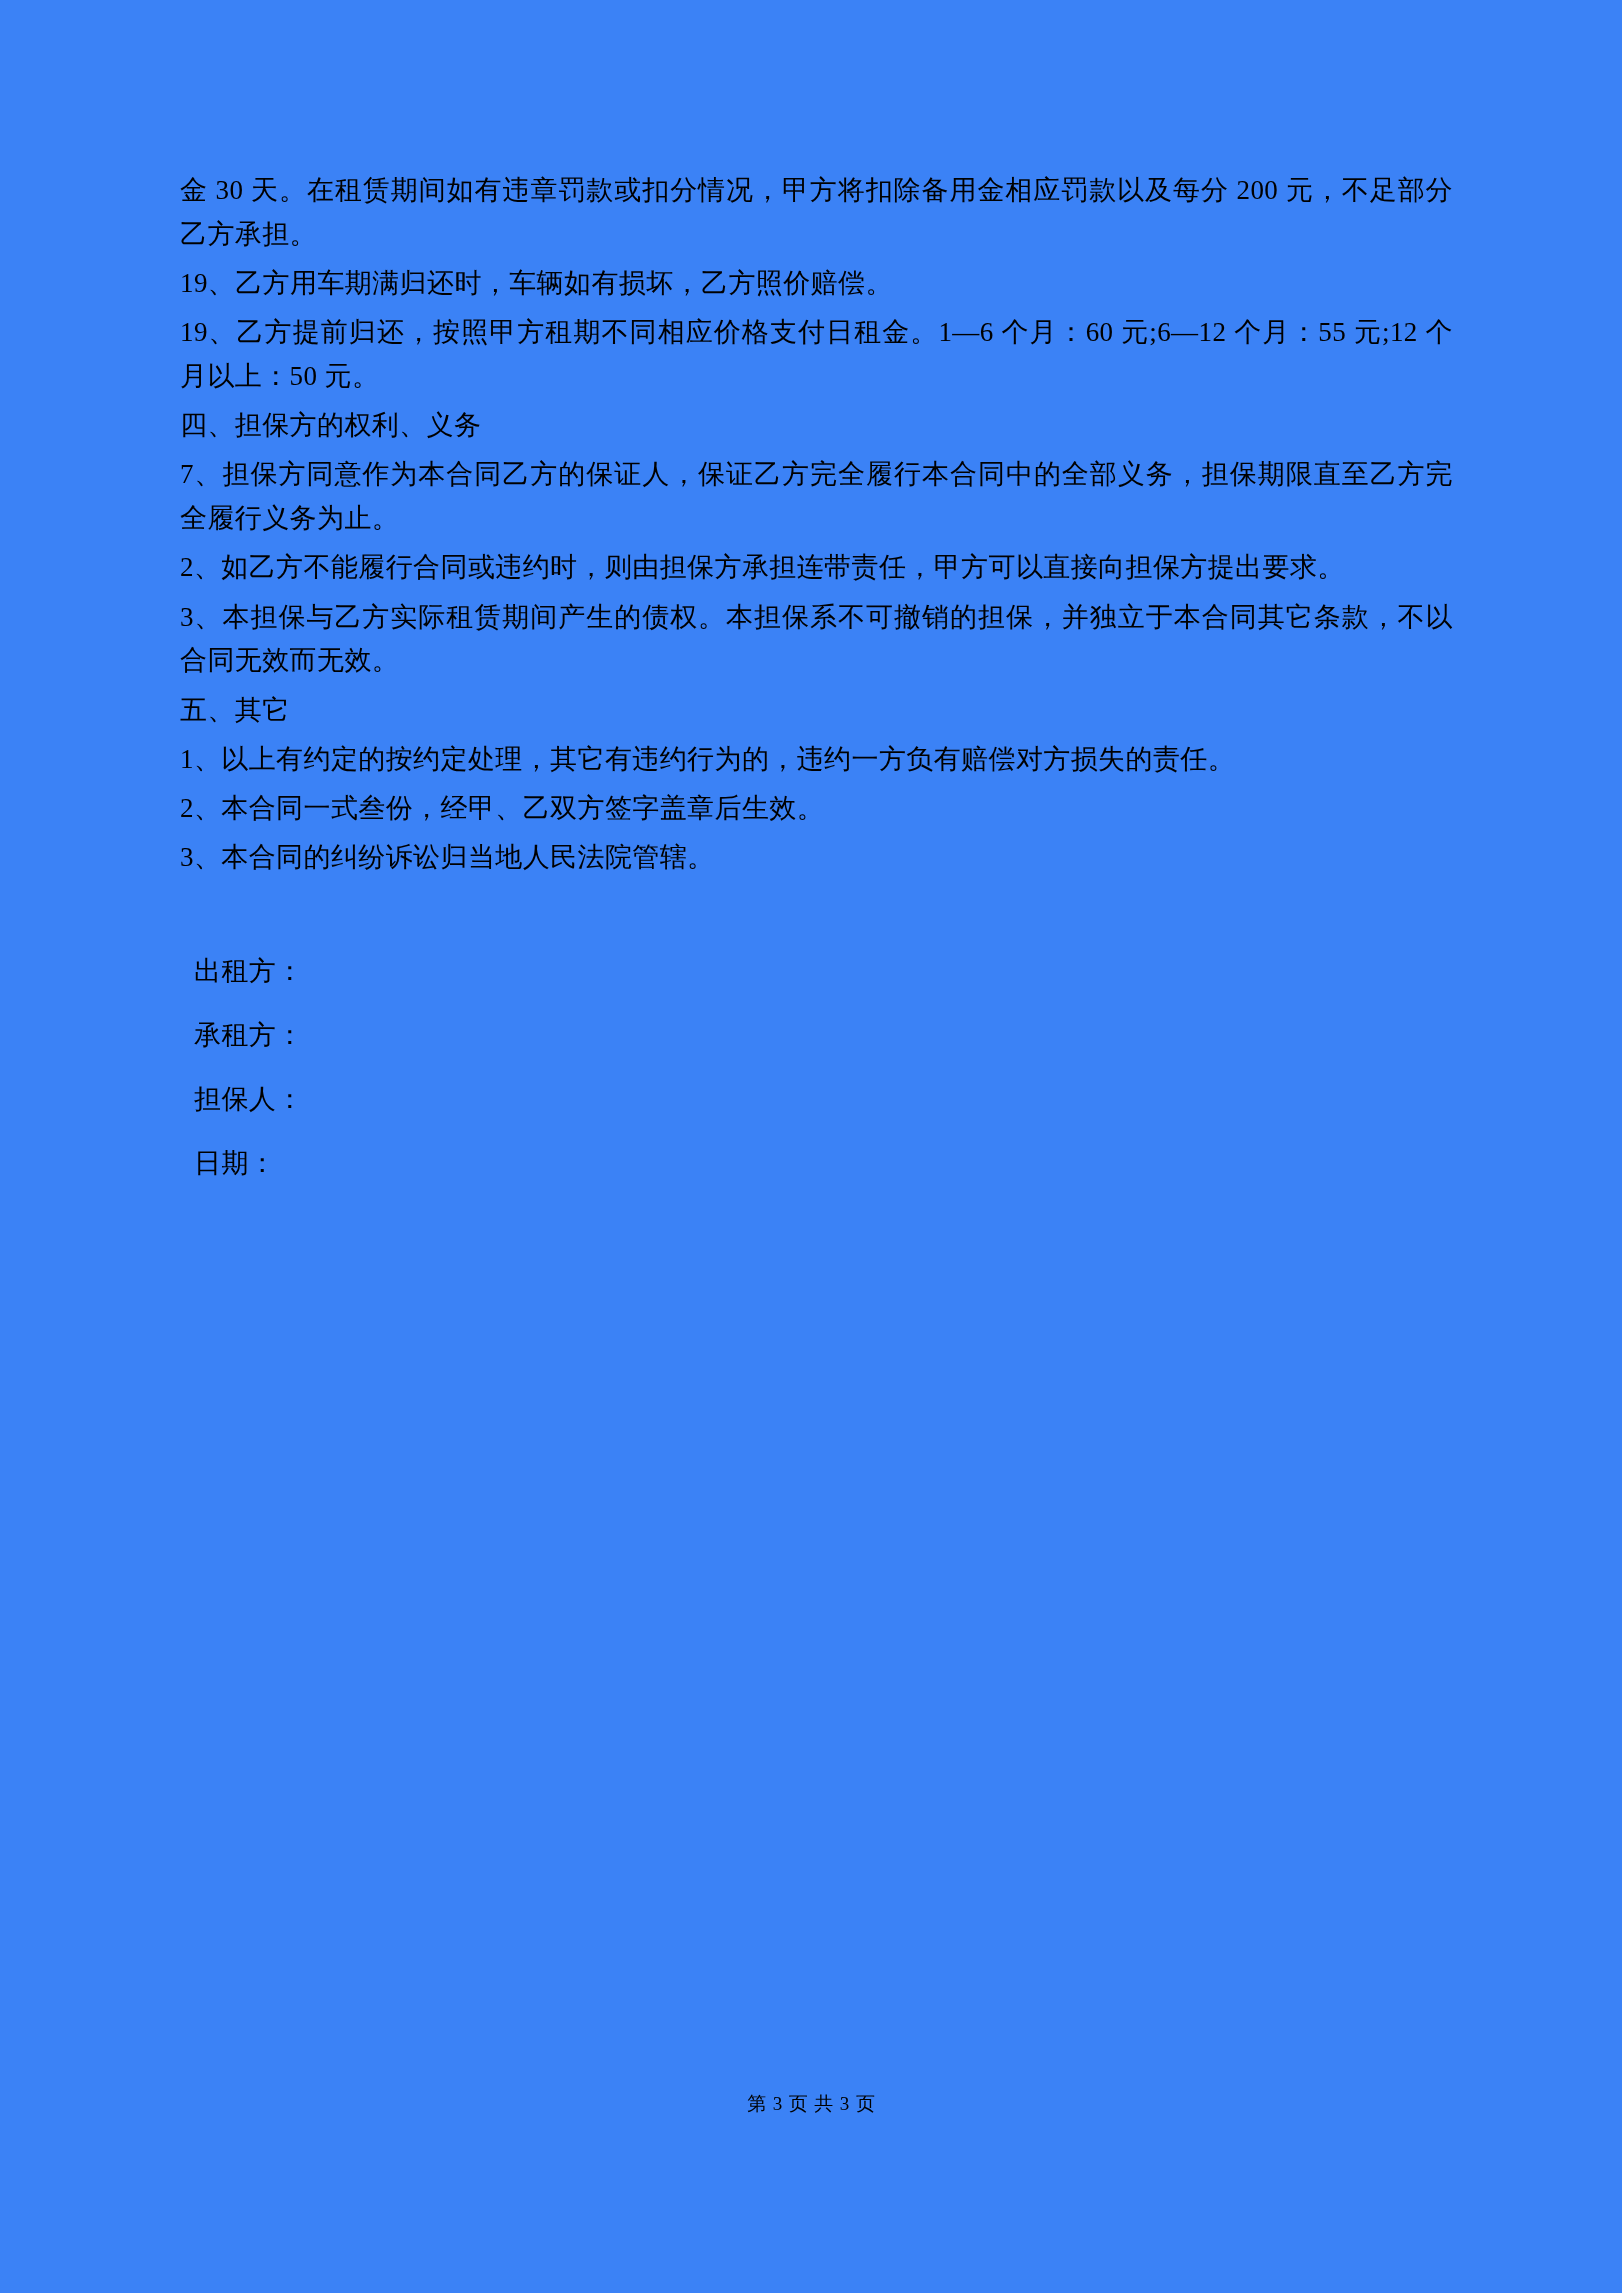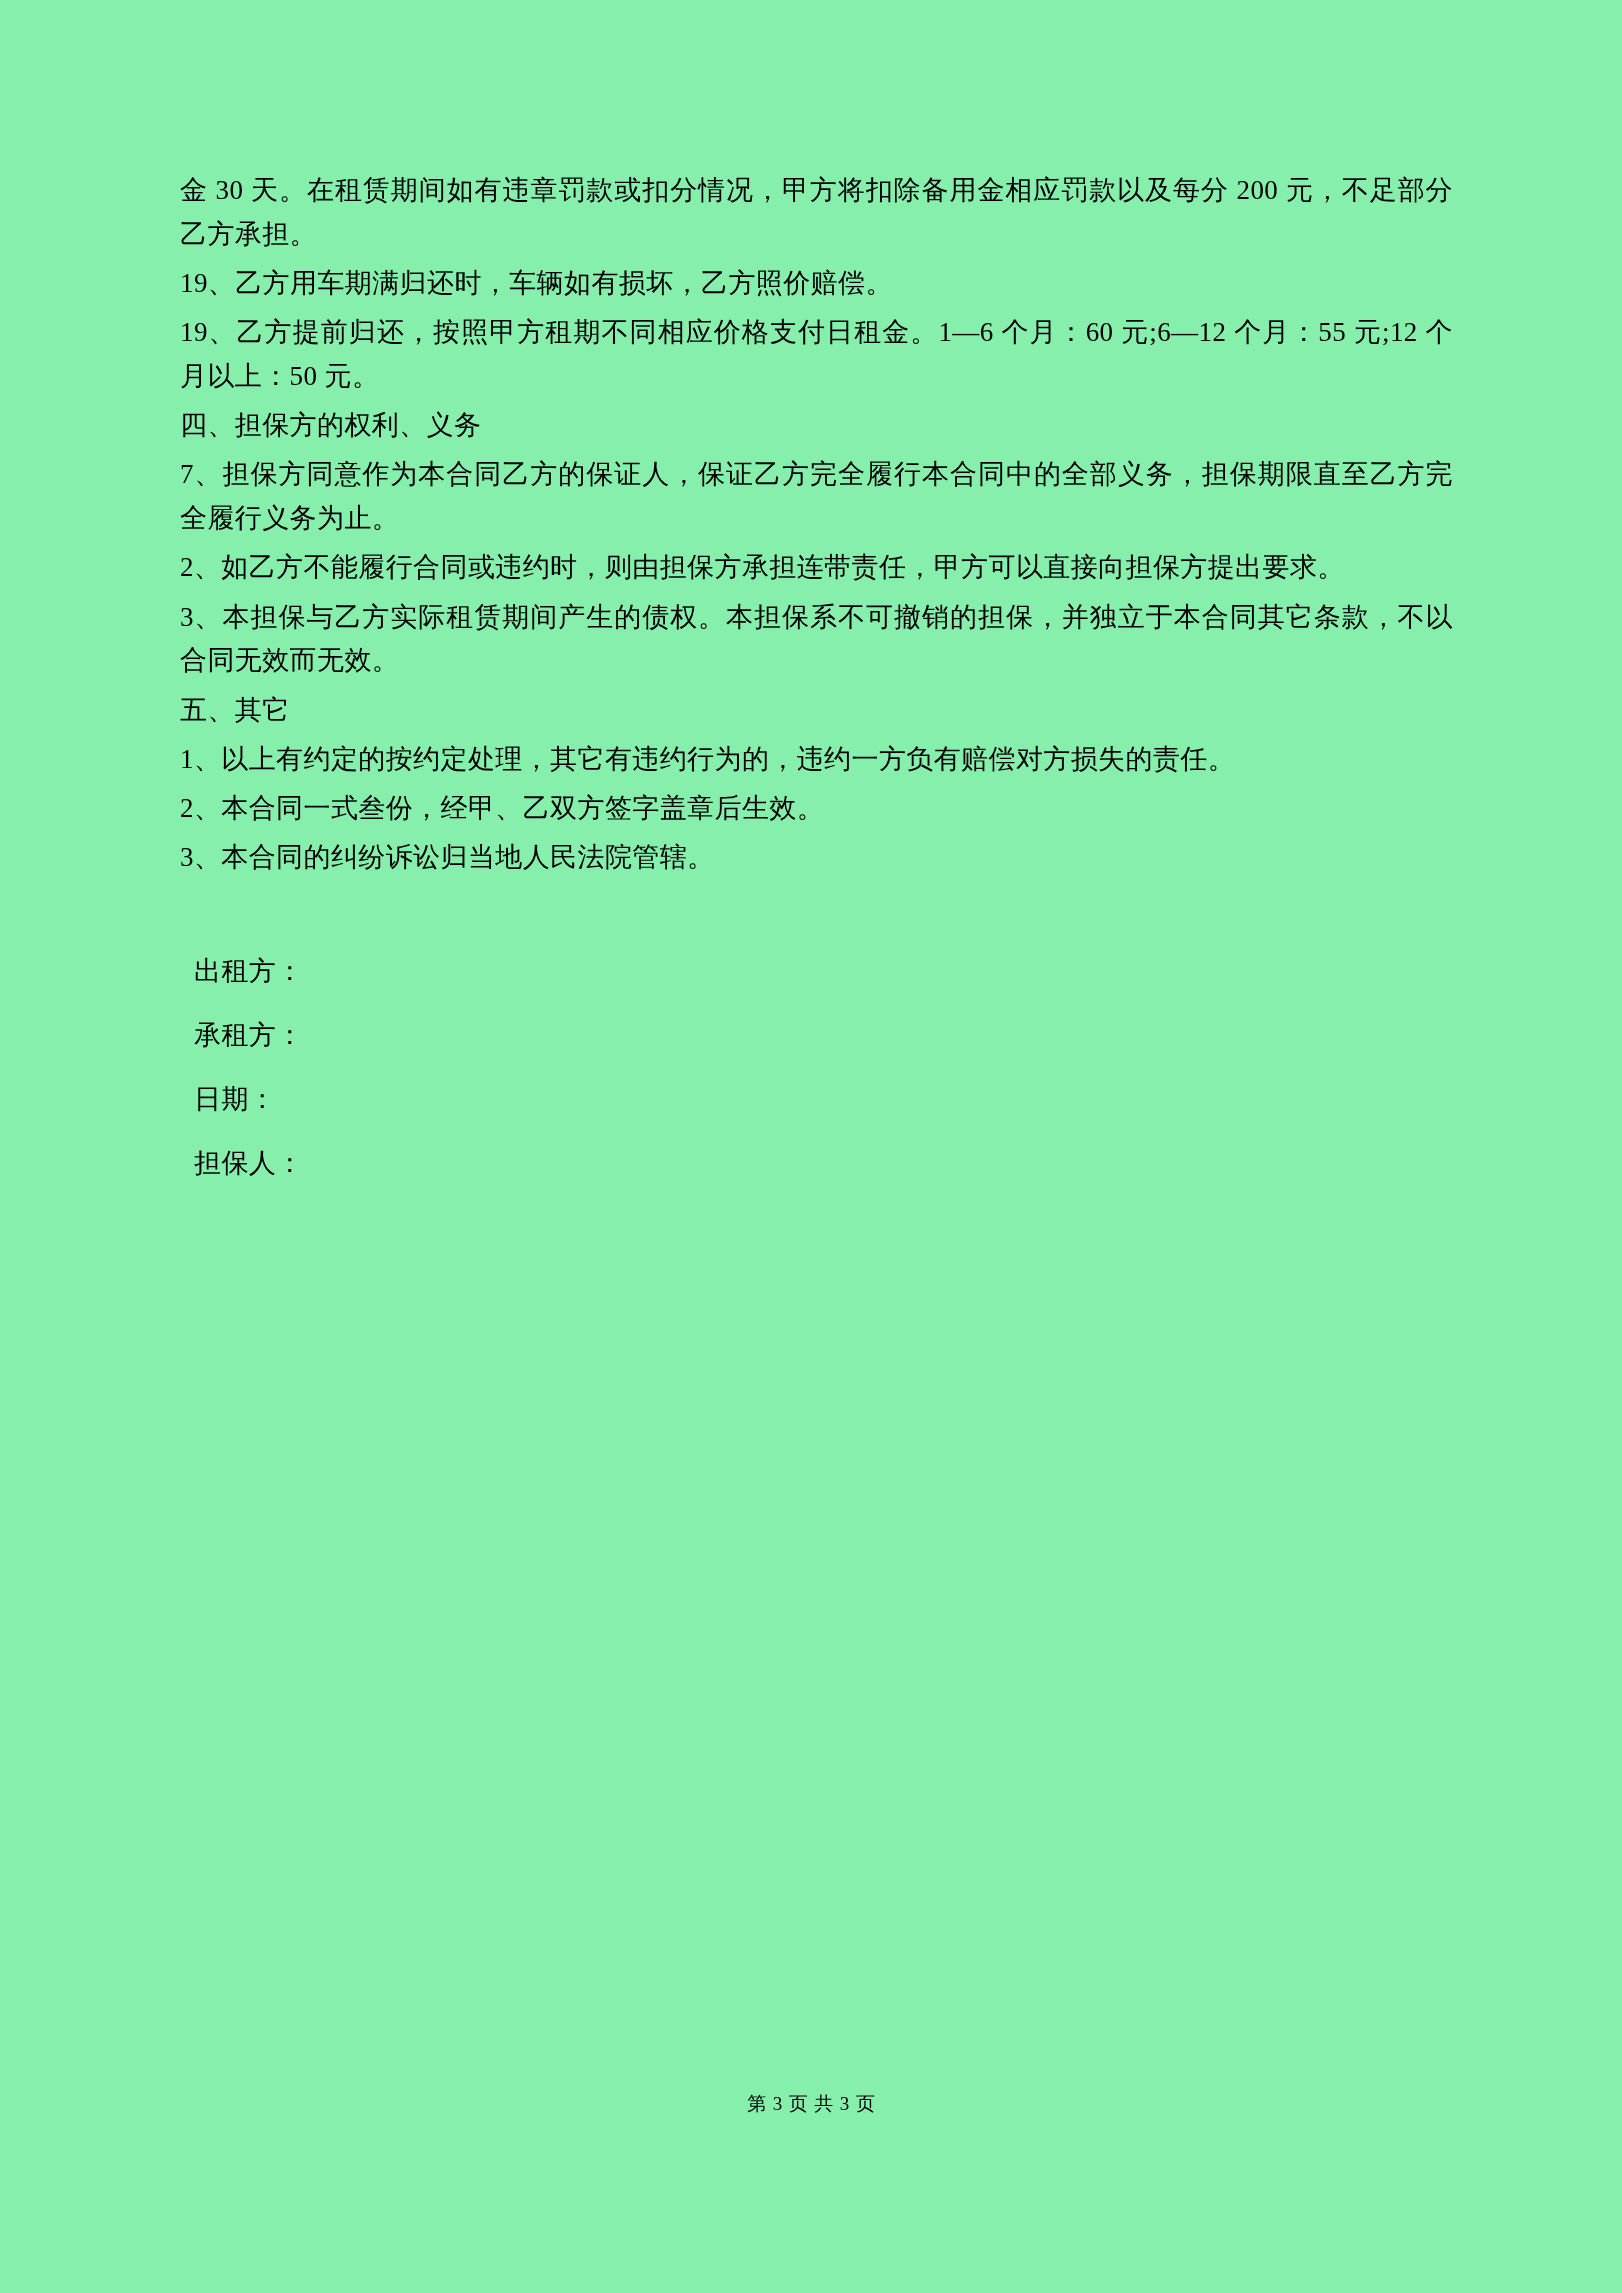--- a/index.html
+++ b/index.html
@@ -8,21 +8,21 @@
     background: #ffffff;
   }
   body {
     font-family: "Liberation Serif", "DejaVu Serif", serif;
     color: #000000;
   }
   .page {
     position: relative;
     width: 1623px;
     height: 2294px;
-    background: #86efac;
+    background: #3b82f6;
     box-sizing: border-box;
     overflow: hidden;
   }
   .content {
     position: absolute;
     left: 180px;
     top: 169px;
     width: 1273px;
   }
   .para {
@@ -74,21 +74,21 @@
     <p class="para">3、本担保与乙方实际租赁期间产生的债权。本担保系不可撤销的担保，并独立于本合同其它条款，不以合同无效而无效。</p>
 
     <p class="heading">五、其它</p>
     <p class="para">1、以上有约定的按约定处理，其它有违约行为的，违约一方负有赔偿对方损失的责任。</p>
     <p class="para">2、本合同一式叁份，经甲、乙双方签字盖章后生效。</p>
     <p class="para">3、本合同的纠纷诉讼归当地人民法院管辖。</p>
 
     <div class="sig-block">
       <p class="sig-line">出租方：</p>
       <p class="sig-line">承租方：</p>
+      <p class="sig-line">担保人：</p>
       <p class="sig-line">日期：</p>
-      <p class="sig-line">担保人：</p>
     </div>
 
   </div>
 
   <div class="footer">第 3 页 共 3 页</div>
 </div>
 
 
 </body></html>

